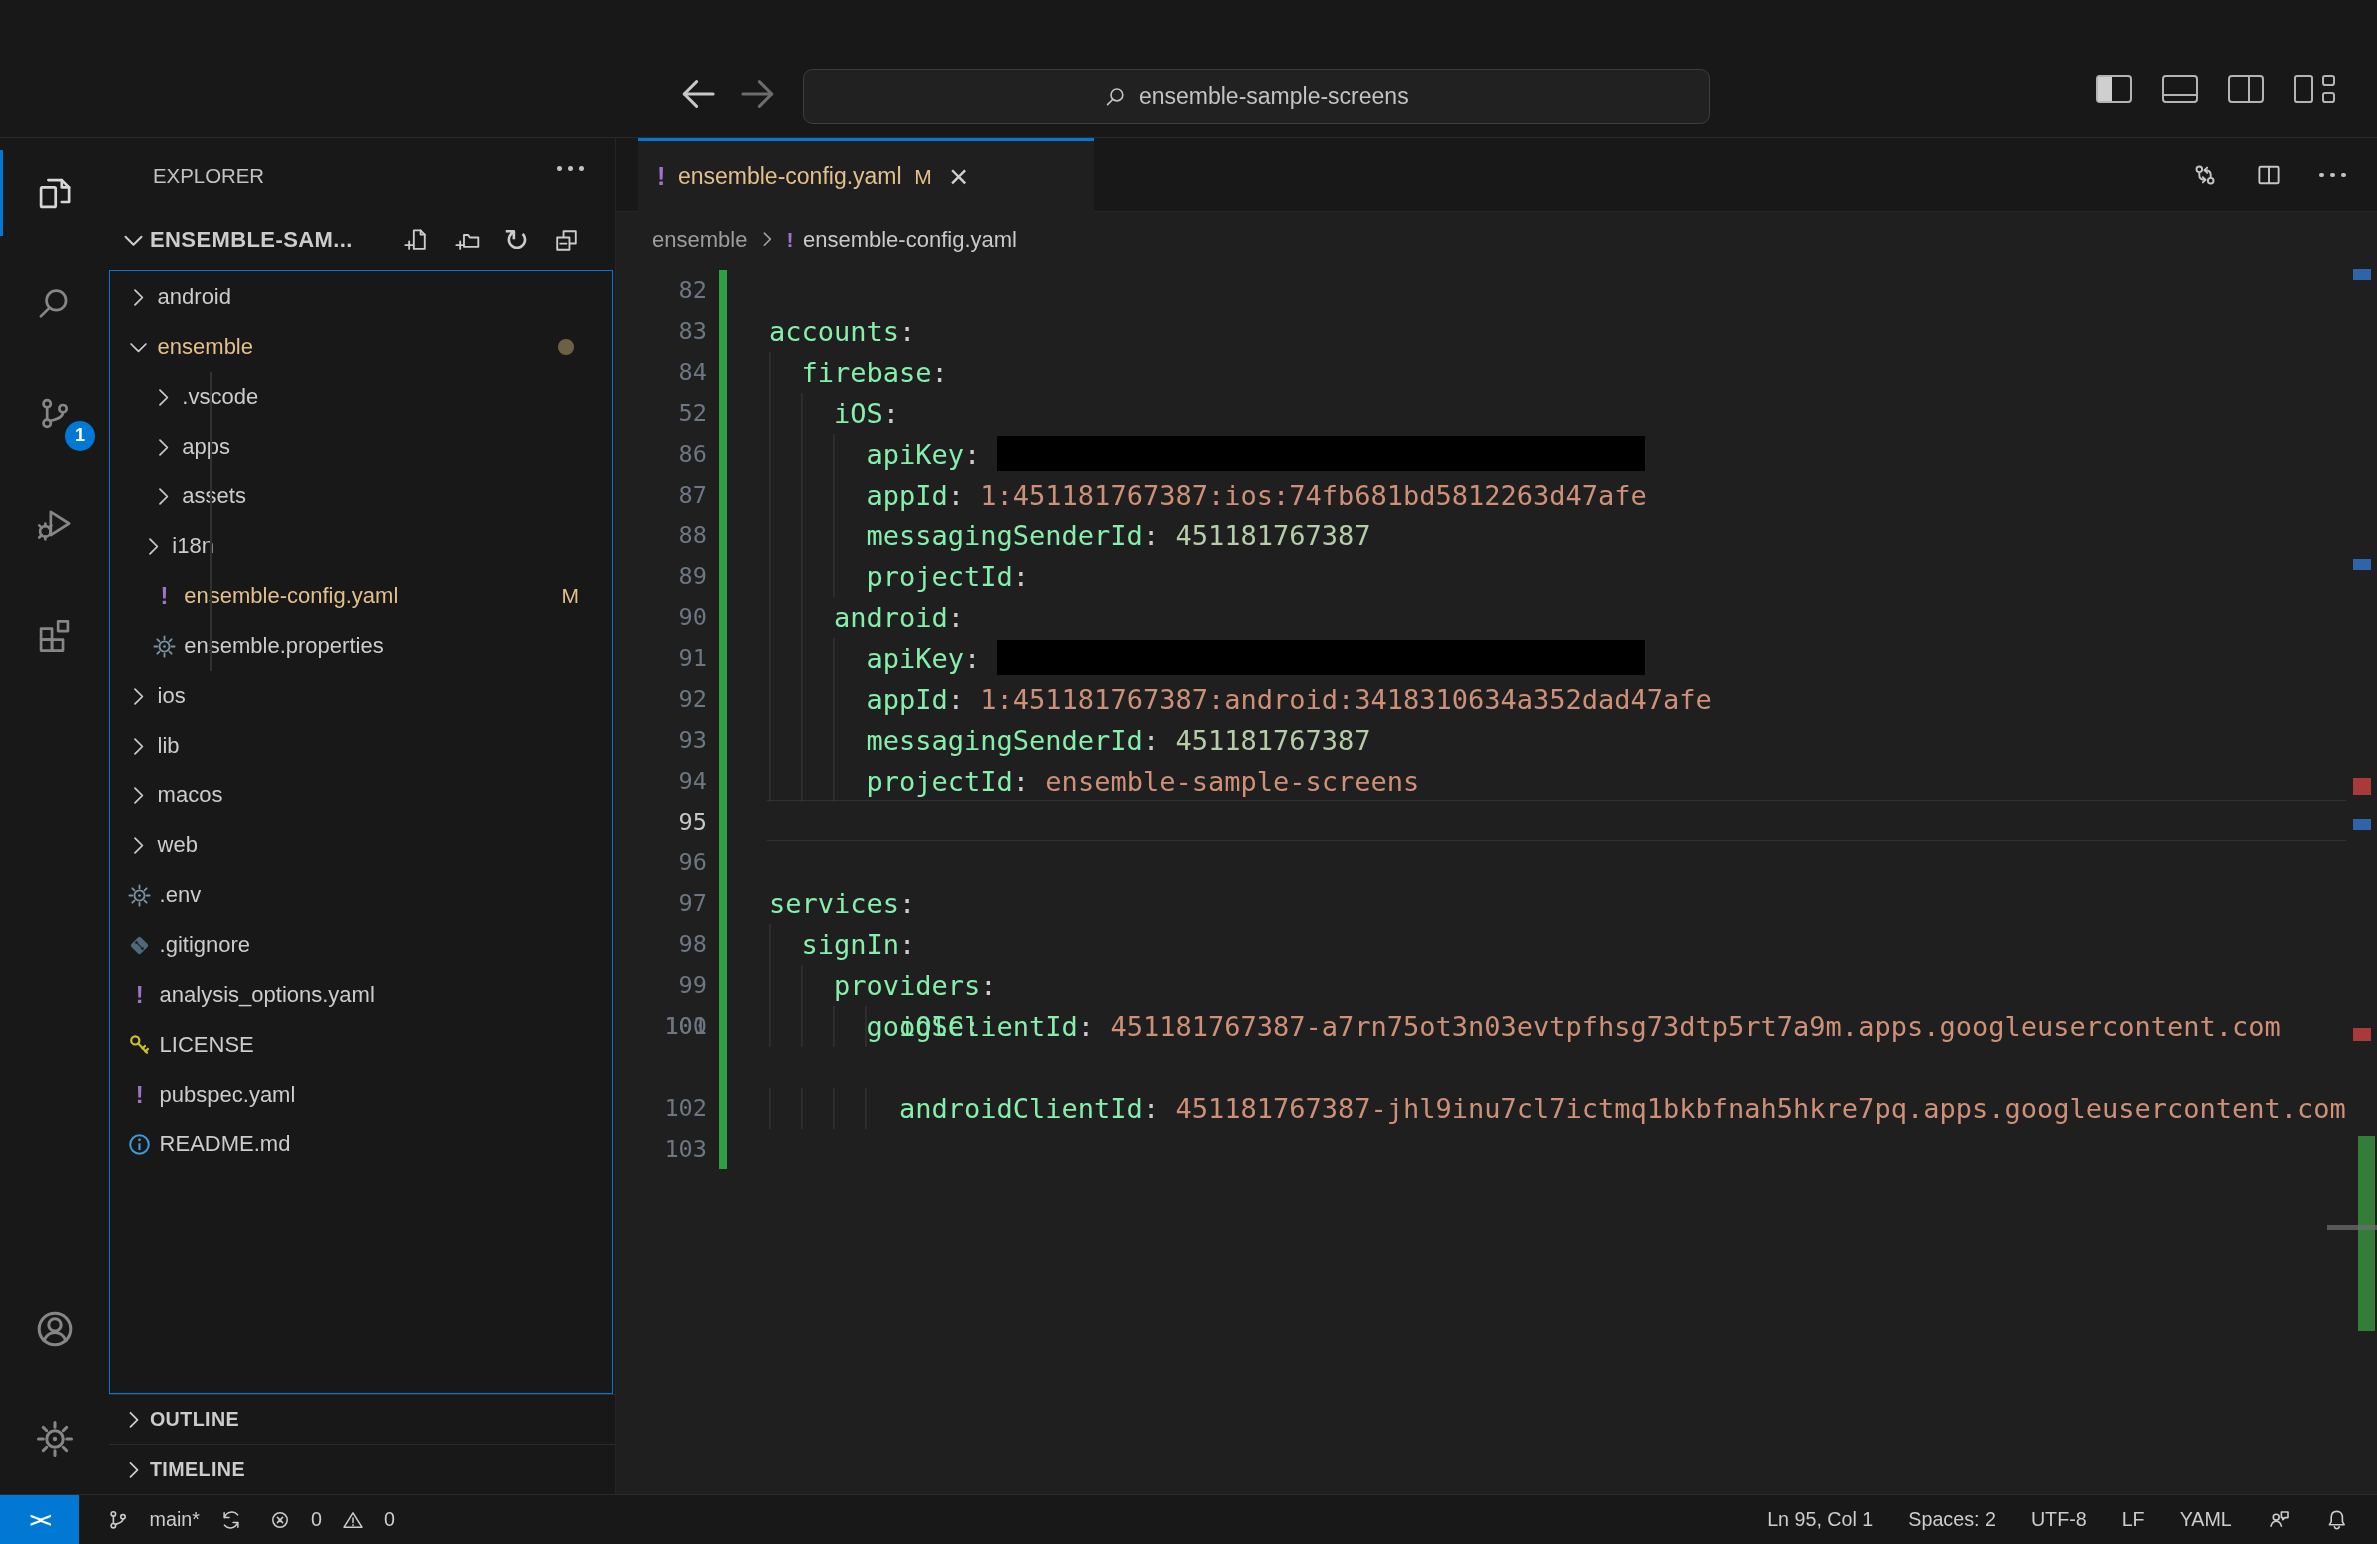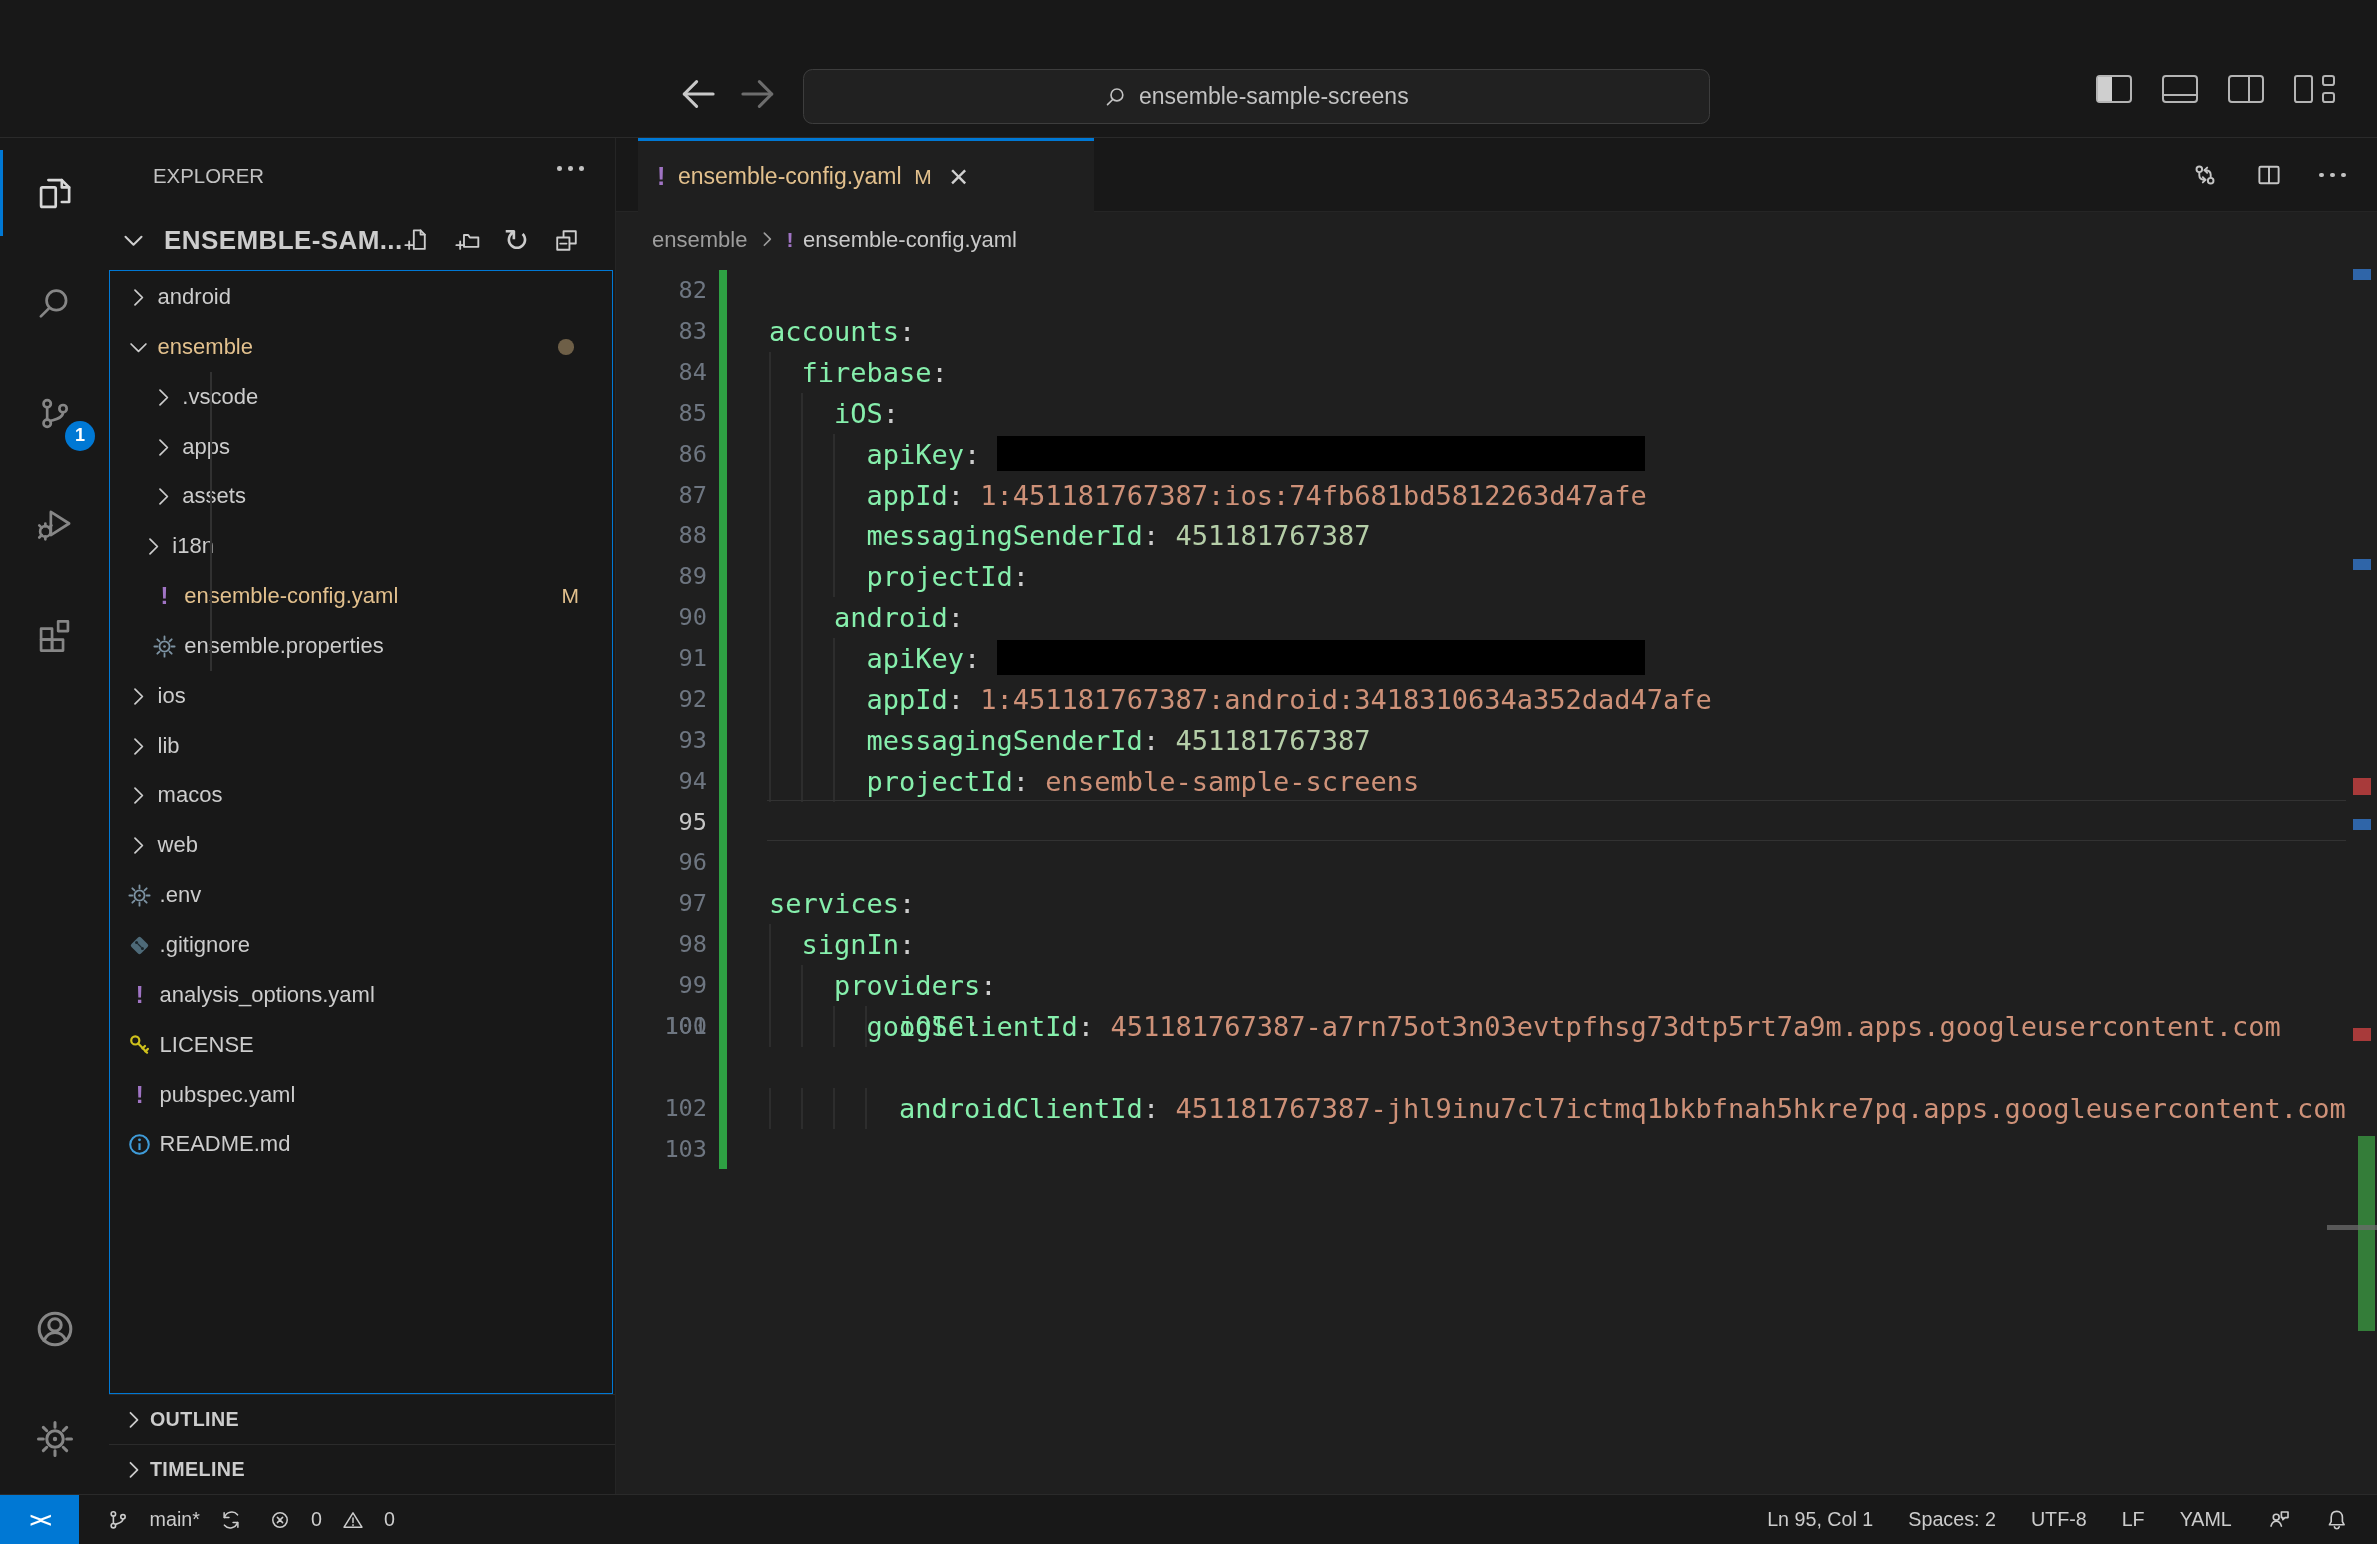--- a/index.html
+++ b/index.html
@@ -31,21 +31,21 @@
   .act-badge{position:absolute;right:14px;bottom:17.3px;min-width:30px;height:30px;border-radius:15px;background:#0078d4;
     color:#fff;font-size:18px;display:flex;align-items:center;justify-content:center;font-weight:bold;}
   
   .sidebar{position:absolute;left:109px;top:138px;width:507px;bottom:50px;background:#181818;border-right:1.6px solid #252525;}
   .sb-title{position:absolute;left:44px;top:19px;height:39px;display:flex;align-items:center;font-size:20.4px;color:#c2c2c2;}
   .dots{display:inline-flex;gap:6.3px;}
   .dots i{width:4.7px;height:4.7px;border-radius:50%;background:#c2c2c2;}
   .sb-more{position:absolute;right:31px;top:28px;}
   .section-head{position:absolute;left:0;top:72px;width:100%;height:60px;display:flex;align-items:center;}
   .section-head .chev{width:27px;height:27px;margin-left:11px;color:#cccccc;}
-  .section-label{font-weight:bold;font-size:26px;letter-spacing:0.4px;color:#cccccc;margin-left:17px;}
+  .section-label{font-weight:bold;font-size:22px;letter-spacing:0.4px;color:#cccccc;margin-left:3px;}
   .sec-icons{position:absolute;right:35px;display:flex;gap:23.6px;align-items:center;color:#cccccc;}
   .treefocus{position:absolute;left:0;top:132px;width:504px;height:1124px;border:1.6px solid #0078d4;pointer-events:none;z-index:5;}
   .tree{position:absolute;left:0;top:134px;width:506px;height:1121px;overflow:hidden;}
   .trow{position:absolute;left:0;width:100%;height:50px;display:flex;align-items:center;font-size:22px;color:#cccccc;}
   .trow .chev{width:25px;height:25px;flex:none;color:#cccccc;}
   .chev.down{transform:rotate(90deg);}
   .ficon{width:27px;height:27px;flex:none;display:flex;align-items:center;justify-content:center;}
   .tlabel{margin-left:6.3px;white-space:nowrap;}
   .yglyph{font-weight:bold;font-size:23.6px;}
   .badge-dot{position:absolute;right:41px;width:15.7px;height:15.7px;border-radius:50%;background:#6e5f47;}
@@ -467,21 +467,21 @@
           <div class="cl" style="top: 44px;">
             <span class="ln">83</span>
             <span class="ct"><span class="tok-k">accounts</span><span class="tok-p">:</span></span>
           </div>
           <div class="cl" style="top: 85px;">
             <span class="ln">84</span>
             <i class="g" style="left:153px"></i>
             <span class="ct"><span class="tok-k">  firebase</span><span class="tok-p">:</span></span>
           </div>
           <div class="cl" style="top: 126px;">
-            <span class="ln">85</span>
+            <span class="ln">52</span>
             <i class="g" style="left:153px"></i>
             <i class="g" style="left:185px"></i>
             <span class="ct"><span class="tok-k">    iOS</span><span class="tok-p">:</span></span>
           </div>
           <div class="cl" style="top: 167px;">
             <span class="ln">86</span>
             <i class="g" style="left:153px"></i>
             <i class="g" style="left:185px"></i>
             <i class="g" style="left:217px"></i>
             <span class="ct"><span class="tok-k">      apiKey</span><span class="tok-p">:</span><span class="tok-p"> </span><span class="redact"></span></span>

